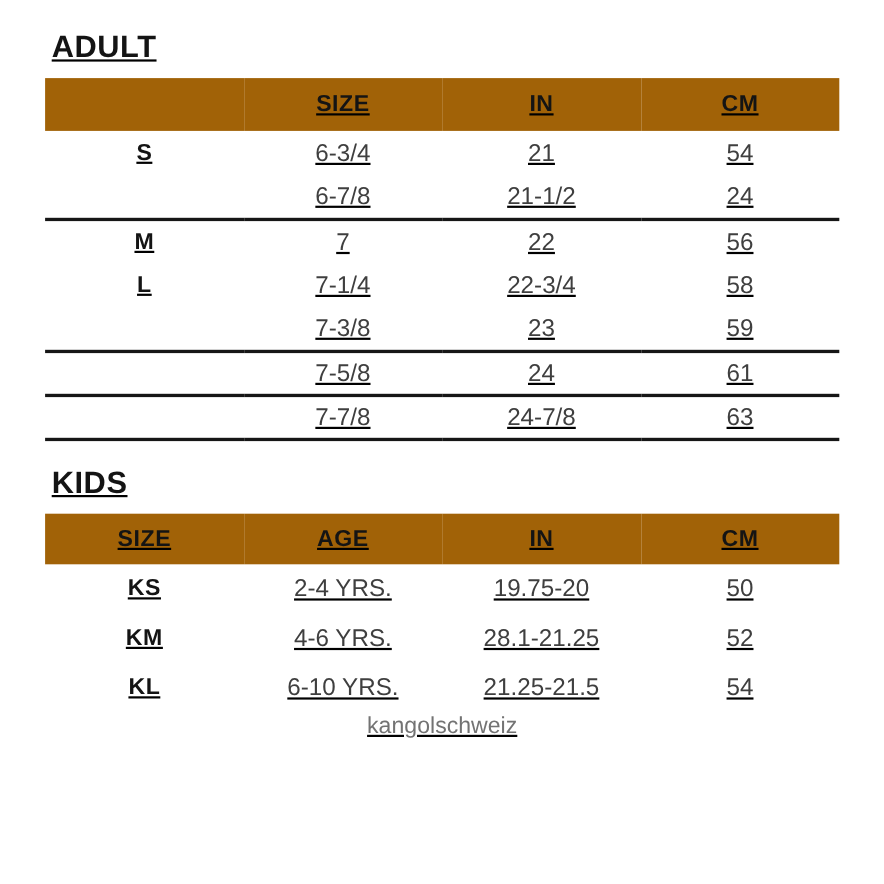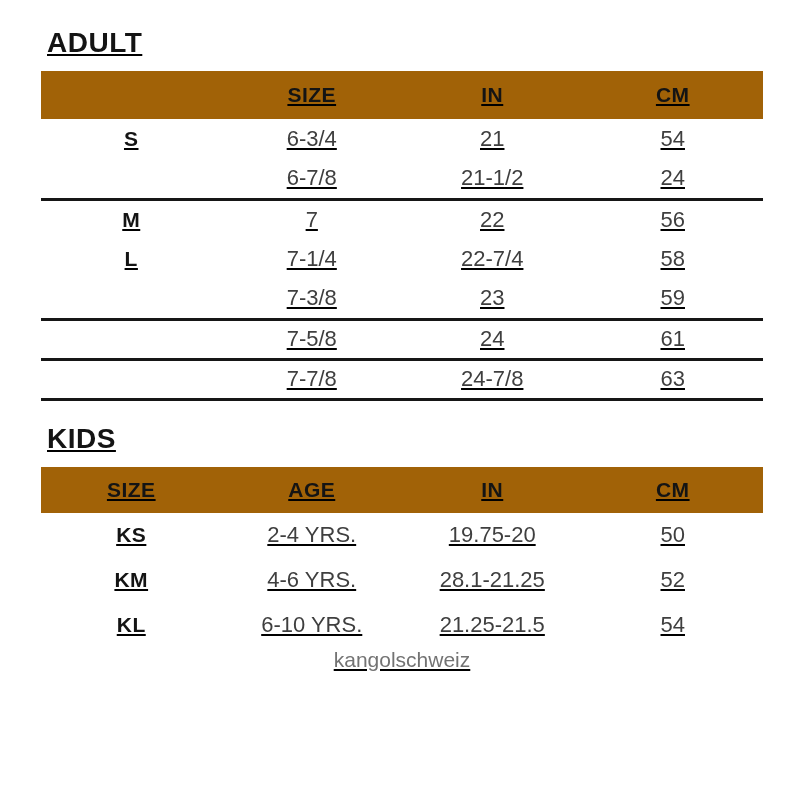--- a/index.html
+++ b/index.html
@@ -115,21 +115,21 @@
       </tr>
       <tr>
         <td class="lbl">M</td>
         <td class="val">7</td>
         <td class="val">22</td>
         <td class="val">56</td>
       </tr>
       <tr>
         <td class="lbl">L</td>
         <td class="val">7-1/4</td>
-        <td class="val">22-7/4</td>
+        <td class="val">22-3/4</td>
         <td class="val">58</td>
       </tr>
       <tr class="group-end">
         <td class="lbl"></td>
         <td class="val">7-3/8</td>
         <td class="val">23</td>
         <td class="val">59</td>
       </tr>
       <tr class="group-end">
         <td class="lbl"></td>

